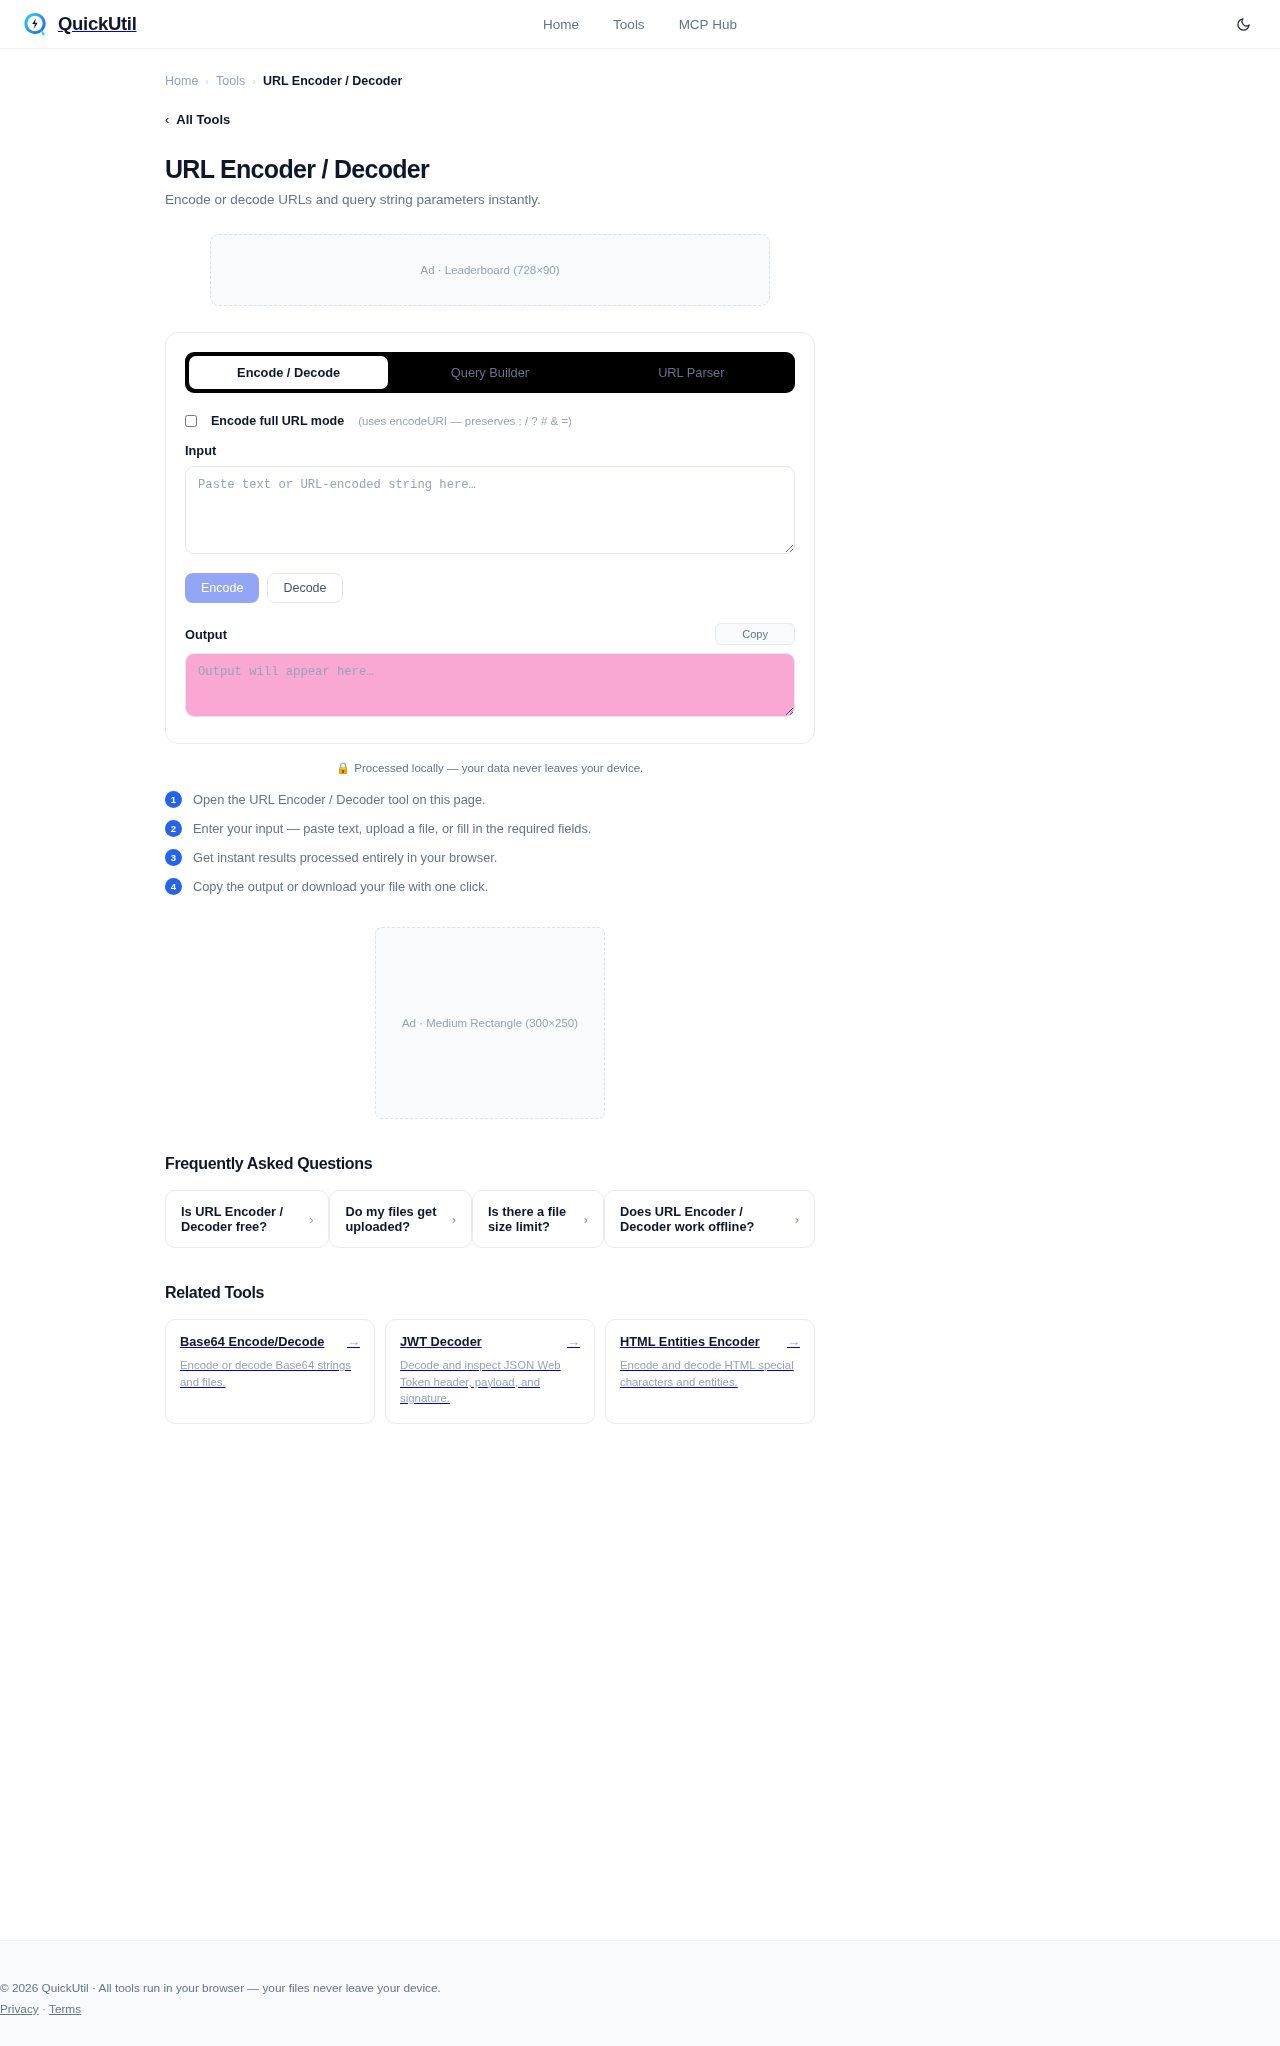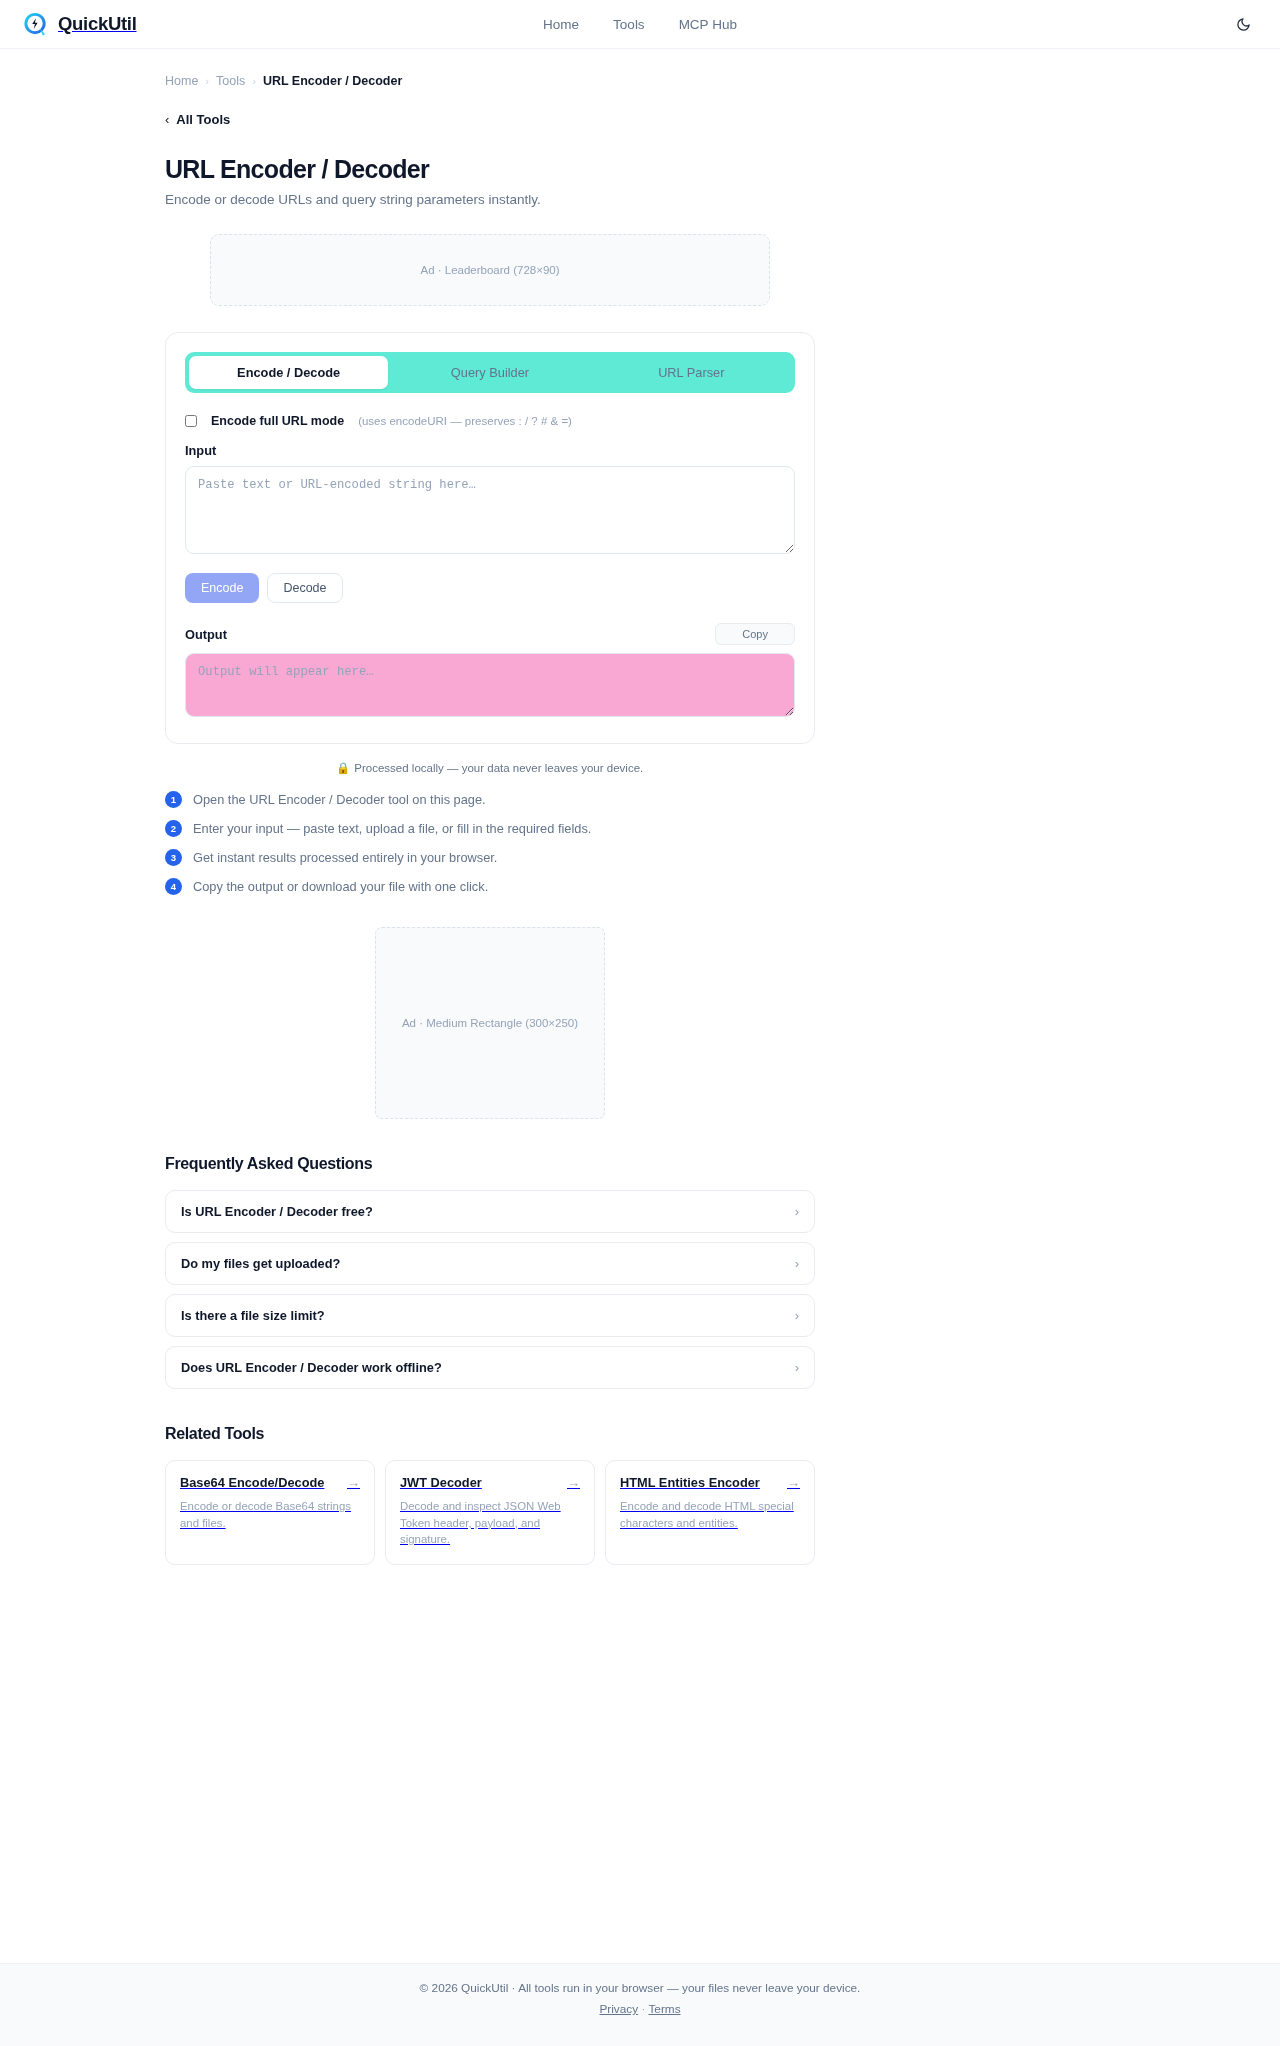--- a/index.html
+++ b/index.html
@@ -80,21 +80,21 @@
     display: flex; align-items: center; justify-content: center;
     font-size: 11.5px; color: #94a3b8;
   }
 
   
   .tool-card {
     margin-top: 26px; border: 1px solid #e8ecf1; border-radius: 13px;
     background: #fff; padding: 19px 19px 22px;
   }
   .tabs {
-    display: flex; background: #5eead4; border-radius: 9px; padding: 4px; gap: 2px;
+    display: flex; background: #000000; border-radius: 9px; padding: 4px; gap: 2px;
   }
   .tab {
     flex: 1; text-align: center; padding: 9px 0; font-size: 12.8px;
     color: #64748b; border-radius: 7px; cursor: pointer; background: transparent;
     border: none; font-family: inherit;
   }
   .tab.active {
     background: #fff; color: #0f172a; font-weight: 600;
     box-shadow: 0 1px 2px rgba(15,23,42,.08);
   }
@@ -151,21 +151,21 @@
   .steps { margin-top: 16px; display: flex; flex-direction: column; gap: 12px; }
   .step { display: flex; align-items: center; gap: 11px; }
   .step-num {
     width: 17px; height: 17px; border-radius: 50%; background: #2563eb;
     color: #fff; font-size: 9.5px; font-weight: 700;
     display: flex; align-items: center; justify-content: center; flex: none;
   }
   .step-text { font-size: 12.8px; color: #64748b; }
 
   
-  .faq-list { margin-top: 17px; display: flex; flex-direction: column; gap: 9px; }
+  .faq-list { margin-top: 17px; display: flex; }
   .faq-item {
     border: 1px solid #e8ecf1; border-radius: 10px; background: #fff;
     padding: 13px 15px; display: flex; align-items: center;
     justify-content: space-between; cursor: pointer;
   }
   .faq-q { font-size: 12.8px; font-weight: 700; color: #0f172a; }
   .faq-chev { color: #94a3b8; font-size: 13px; }
 
   
   .related-grid {
@@ -178,21 +178,21 @@
   .rel-head {
     display: flex; align-items: center; justify-content: space-between; 
   }
   .rel-title { font-size: 12.8px; font-weight: 700; color: #0f172a; }
   .rel-arrow { color: #94a3b8; font-size: 13px; }
   .rel-desc { margin-top: 8px; font-size: 11.4px; color: #94a3b8; line-height: 1.45; }
 
   
   .footer {
     margin-top: 44px; border-top: 1px solid #eef1f5; background: #f8fafc;
-    padding: 17px 0 30px; text-align: center;
+    padding: 40px 0 30px; text-align: left;
   }
   .footer-line { font-size: 11.8px; color: #64748b; }
   .footer-links { margin-top: 7px; font-size: 11.8px; }
   .footer-links a { color: #64748b; text-decoration: underline; }
   .footer-links .dot { color: #94a3b8; text-decoration: none; }
 </style>
 </head>
 <body>
 
 <div class="page">

